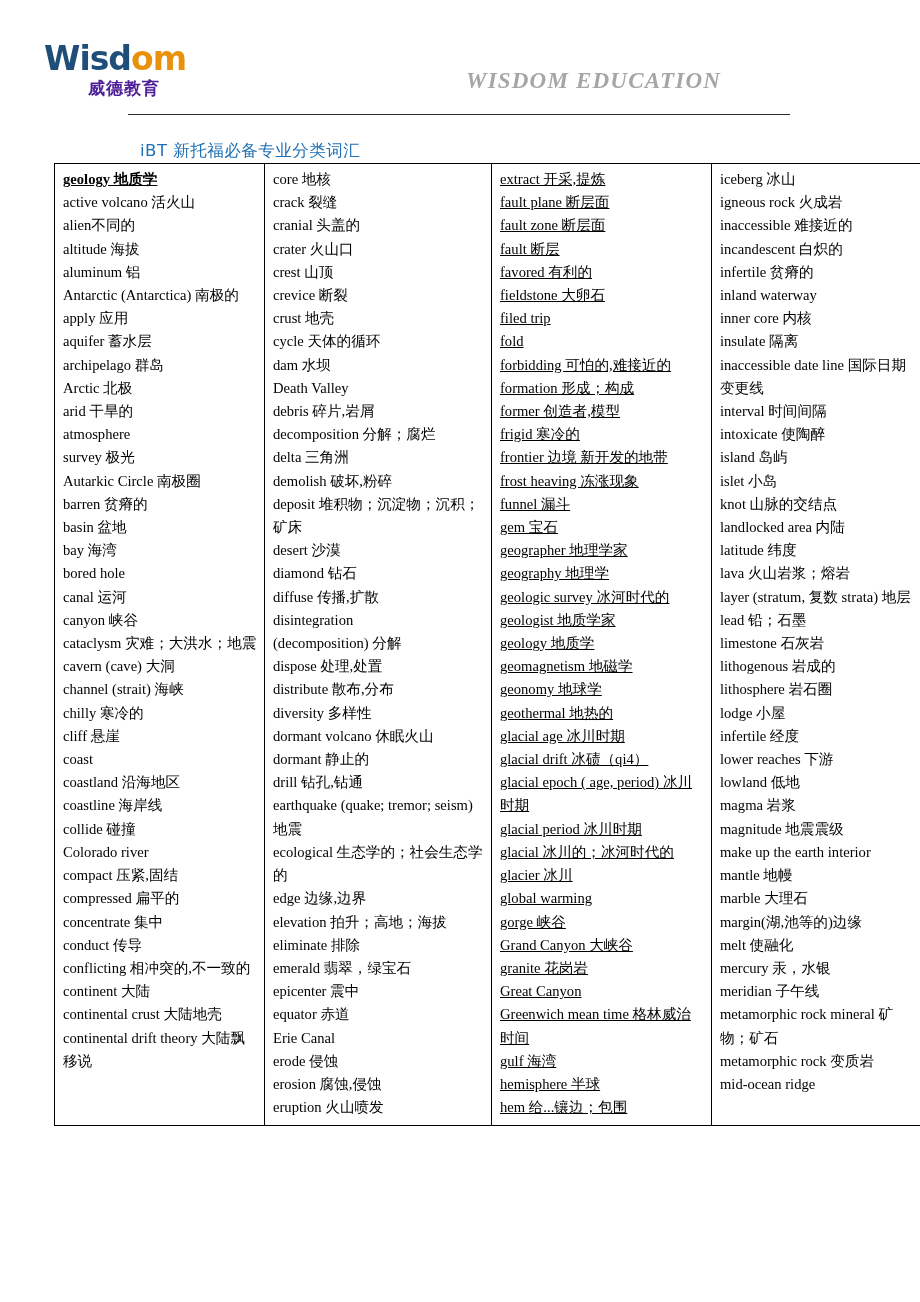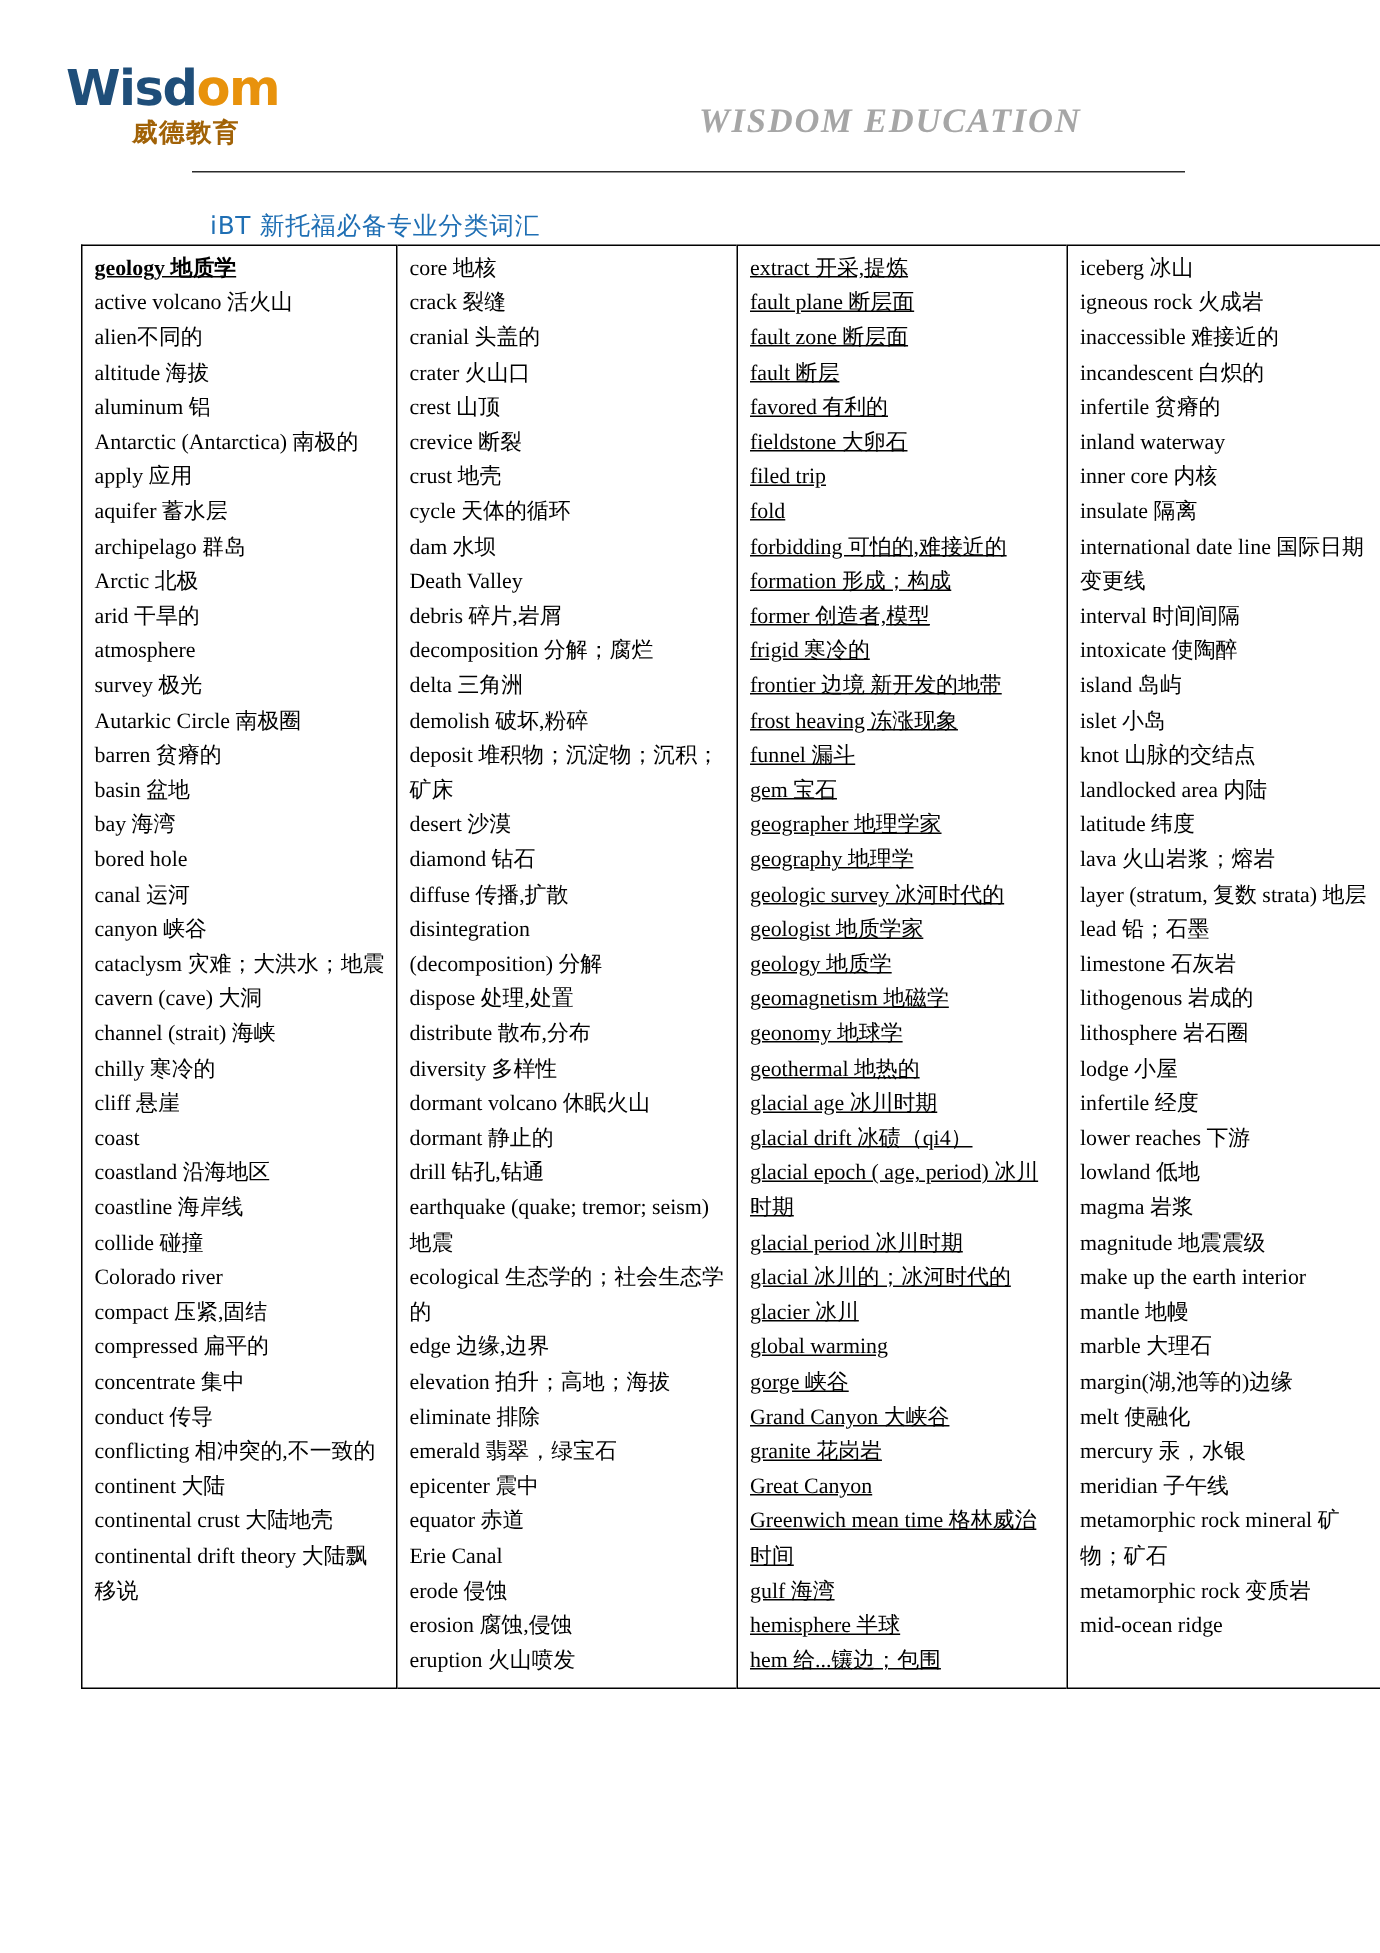--- a/index.html
+++ b/index.html
@@ -42,21 +42,21 @@
     letter-spacing: -1px;
     line-height: 34px;
     color: #1f4e79;
     white-space: nowrap;
   }
   .logo-word .accent { color: #e8920c; }
   .logo-cn {
     font-family: "DejaVu Sans", sans-serif;
     font-size: 17px;
     font-weight: 700;
-    color: #a16207;
+    color: #4c1d95;
     letter-spacing: 1px;
     margin-top: 1px;
     margin-left: 44px;
   }
 
   .brand-en {
     position: absolute;
     left: 466px;
     top: 68px;
     font-family: "Liberation Serif", "DejaVu Serif", serif;
@@ -279,21 +279,21 @@
       <td class="col-4">
         <div class="cell-inner">
               <div class="entry">iceberg 冰山</div>
               <div class="entry">igneous rock  火成岩</div>
               <div class="entry">inaccessible 难接近的</div>
               <div class="entry">incandescent 白炽的</div>
               <div class="entry">infertile 贫瘠的</div>
               <div class="entry">inland waterway</div>
               <div class="entry">inner core 内核</div>
               <div class="entry">insulate 隔离</div>
-              <div class="entry">international date line 国际日期变更线</div>
+              <div class="entry">inaccessible date line 国际日期变更线</div>
               <div class="entry">interval 时间间隔</div>
               <div class="entry">intoxicate 使陶醉</div>
               <div class="entry">island  岛屿</div>
               <div class="entry">islet  小岛</div>
               <div class="entry">knot 山脉的交结点</div>
               <div class="entry">landlocked area 内陆</div>
               <div class="entry">latitude  纬度</div>
               <div class="entry">lava  火山岩浆；熔岩</div>
               <div class="entry">layer (stratum, 复数  strata) 地层</div>
               <div class="entry">lead  铅；石墨</div>

